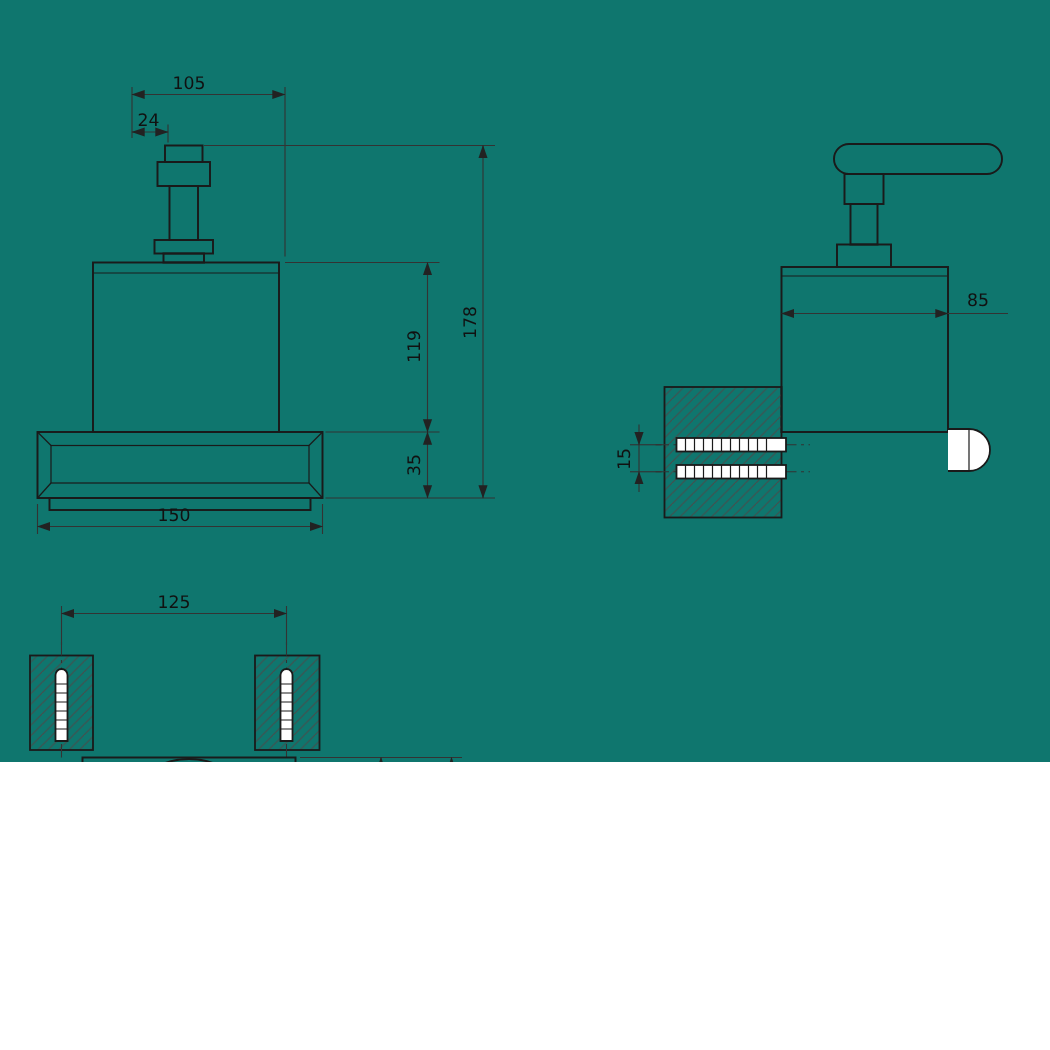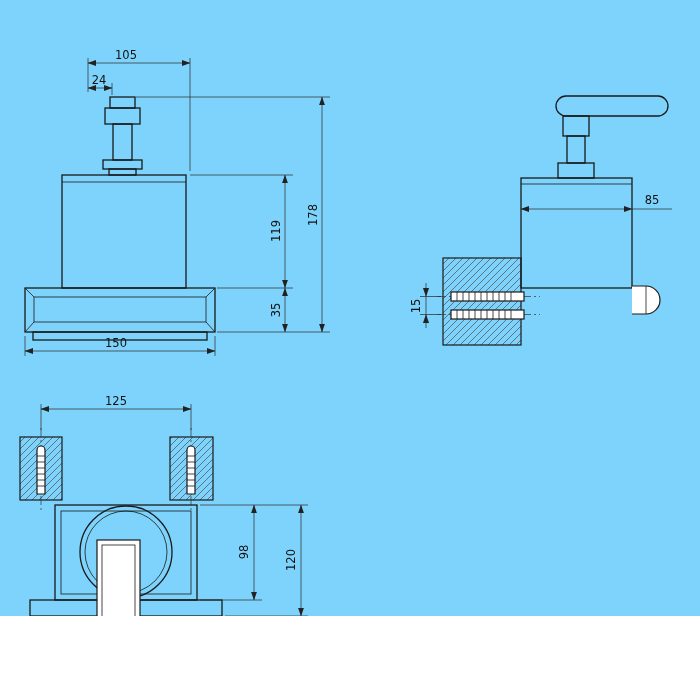--- a/index.html
+++ b/index.html
@@ -1,16 +1,16 @@
 <!DOCTYPE html>
 <html><head>
 <meta charset="utf-8">
 <style>
   html,body{margin:0;padding:0;background:#ffffff;}
-  .sheet{width:700px;height:616px;background:#7dd3fc;position:relative;overflow:hidden;}
+  .sheet{width:700px;height:508px;background:#0f766e;position:relative;overflow:hidden;}
   svg{display:block;}
   .obj{fill:none;stroke:#1a1a1a;stroke-width:1.3;stroke-linejoin:miter;}
   .objw{fill:#ffffff;stroke:#1a1a1a;stroke-width:1.2;}
   .thin{fill:none;stroke:#1a1a1a;stroke-width:0.8;}
   .dim{fill:none;stroke:#333333;stroke-width:0.75;}
   .cl{fill:none;stroke:#333333;stroke-width:0.7;stroke-dasharray:9 3 2 3;}
   .dimtxt{font-family:"DejaVu Sans",sans-serif;font-size:11.5px;fill:#111111;}
   .hatched{fill:url(#hatch);stroke:#1a1a1a;stroke-width:1.2;}
 </style>
 </head>

